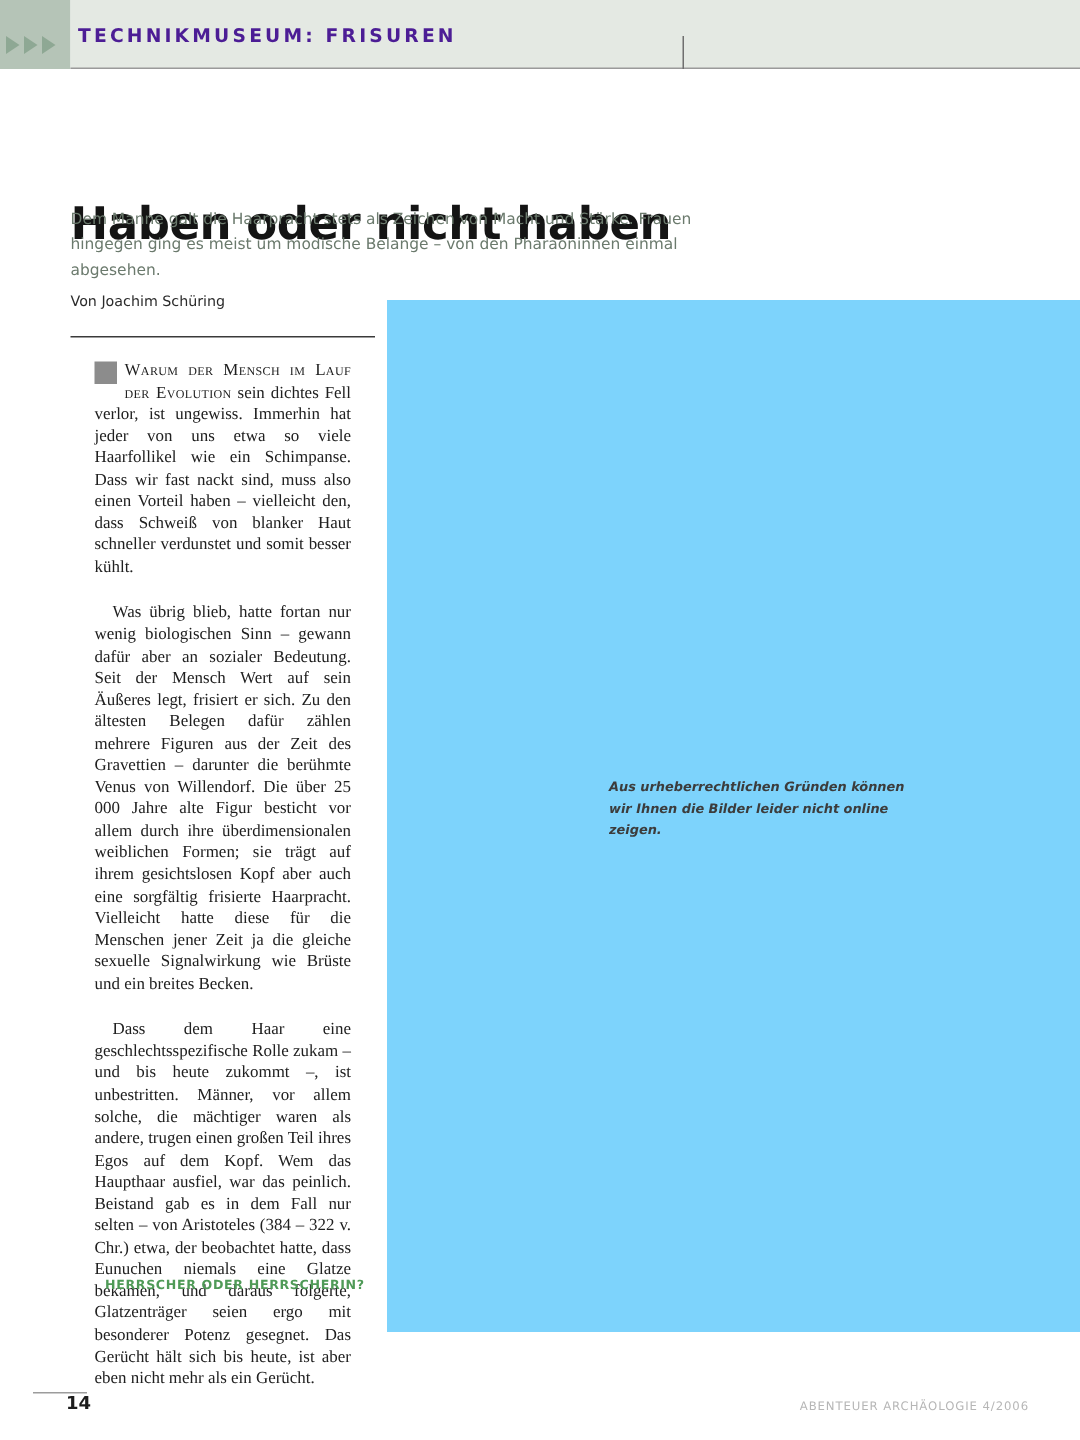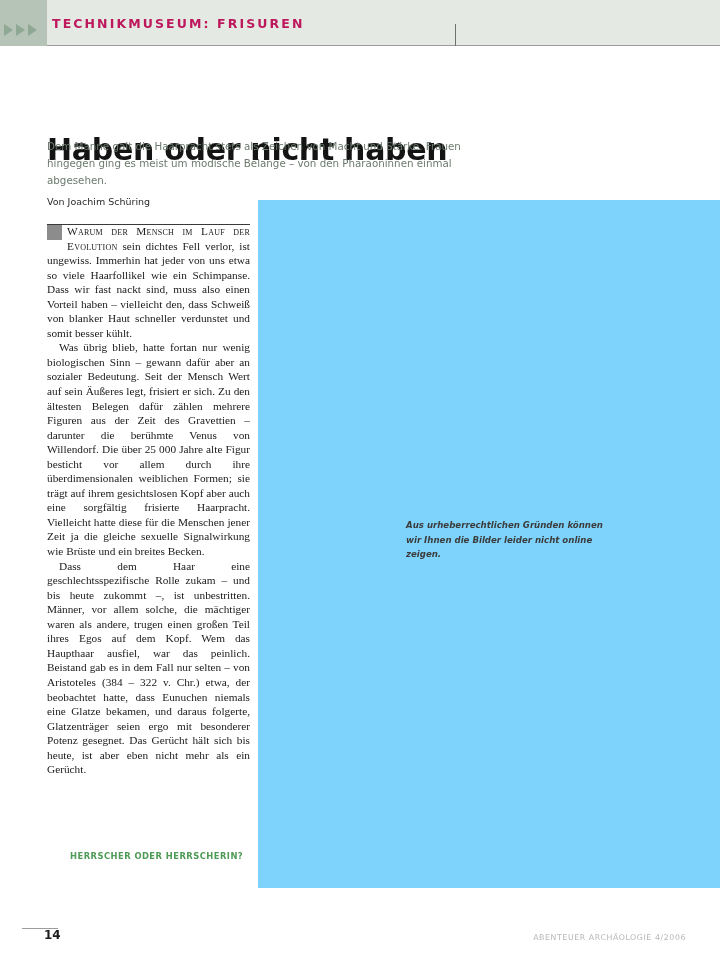--- a/index.html
+++ b/index.html
@@ -58,21 +58,21 @@
   .header-title {
     position: absolute;
     top: 0;
     left: 52px;
     height: 44px;
     line-height: 48px;
     font-family: "DejaVu Sans", sans-serif;
     font-weight: bold;
     font-size: 12.5px;
     letter-spacing: 2.1px;
-    color: #be185d;
+    color: #4c1d95;
     white-space: nowrap;
   }
   .header-divider {
     position: absolute;
     top: 24px;
     left: 455px;
     width: 1.2px;
     height: 22px;
     background: #6f6f6f;
   }
@@ -124,21 +124,21 @@
     height: 600px;
     font-family: "Liberation Serif", serif;
     font-size: 11.3px;
     line-height: 14.55px;
     text-align: justify;
     color: #202020;
     -webkit-hyphens: none;
     hyphens: none;
   }
   .text-column p {
-    margin: 0;
+    margin: 16px;
     text-indent: 12px;
   }
   .text-column p.first {
     text-indent: 0;
   }
   .dropcap-square {
     float: left;
     width: 15px;
     height: 15px;
     background: #8c8c8c;

